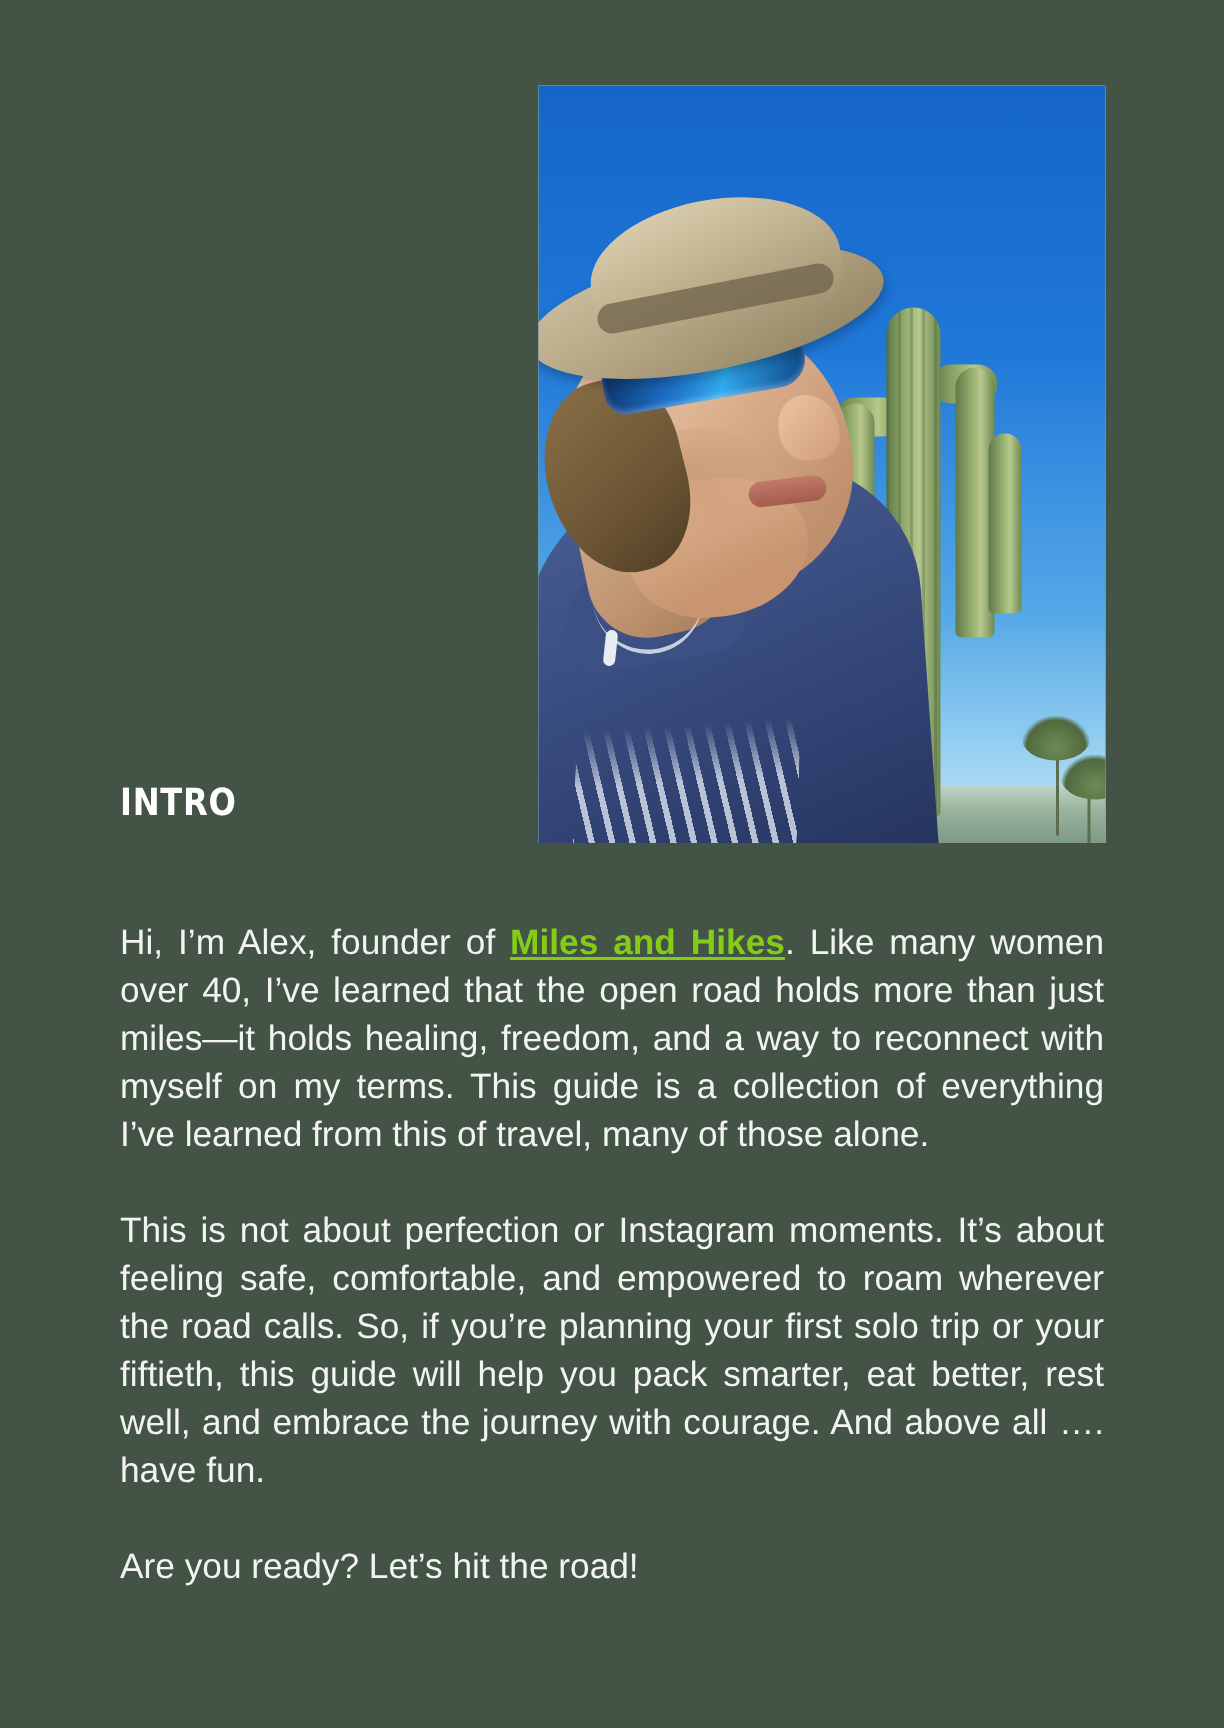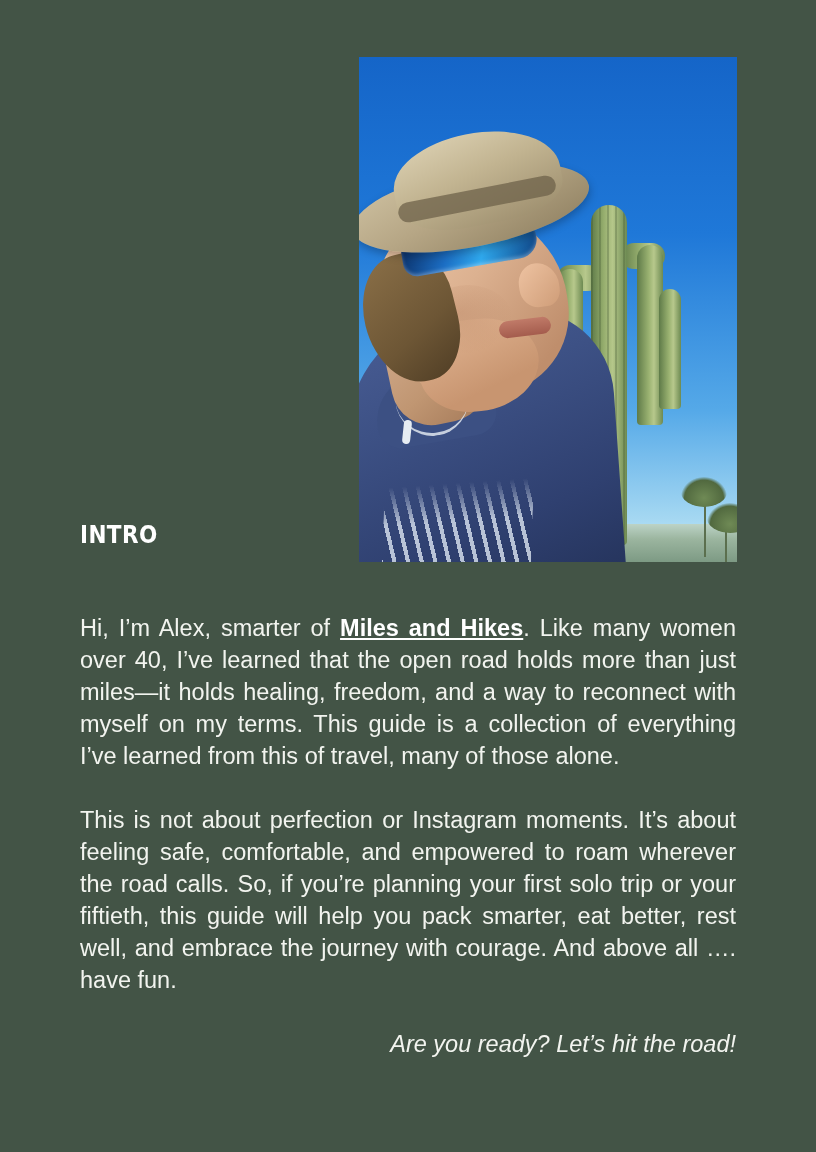--- a/index.html
+++ b/index.html
@@ -301,26 +301,25 @@
     line-height: 32px;
     text-align: justify;
   }
   .body-copy p {
     margin: 0 0 32px 0;
   }
   .body-copy p:last-child {
     margin-bottom: 0;
   }
   .body-copy p.last-line {
-    text-align: right;
-    font-style: italic;
+    text-align: left;
   }
   .brand-link {
     font-weight: 700;
-    color: #ffffff;
+    color: #84cc16;
   }
 </style>
 </head>
 <body>
 
 <div class="page">
 
   <div class="photo-frame">
     <div class="photo">
       <div class="sky"></div>
@@ -356,18 +355,18 @@
       <div class="sunglasses"></div>
       <div class="hat-brim"></div>
       <div class="hat-crown"></div>
       <div class="hat-band"></div>
     </div>
   </div>
 
   <div class="section-label">INTRO</div>
 
   <div class="body-copy">
-    <p><span>Hi, I’m Alex, smarter of </span><a class="brand-link" href="#">Miles and Hikes</a><span>. Like many women over 40, I’ve learned that the open road holds more than just miles—it holds healing, freedom, and a way to reconnect with myself on my terms. This guide is a collection of everything I’ve learned from this of travel, many of those alone.</span></p>
+    <p><span>Hi, I’m Alex, founder of </span><a class="brand-link" href="#">Miles and Hikes</a><span>. Like many women over 40, I’ve learned that the open road holds more than just miles—it holds healing, freedom, and a way to reconnect with myself on my terms. This guide is a collection of everything I’ve learned from this of travel, many of those alone.</span></p>
     <p>This is not about perfection or Instagram moments. It’s about feeling safe, comfortable, and empowered to roam wherever the road calls. So, if you’re planning your first solo trip or your fiftieth, this guide will help you pack smarter, eat better, rest well, and embrace the journey with courage. And above all …. have fun.</p>
     <p class="last-line">Are you ready? Let’s hit the road!</p>
   </div>
 
 </div>
 
 </body></html>

